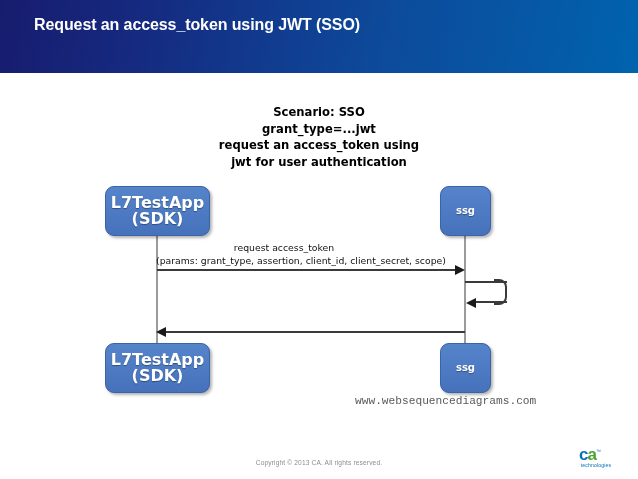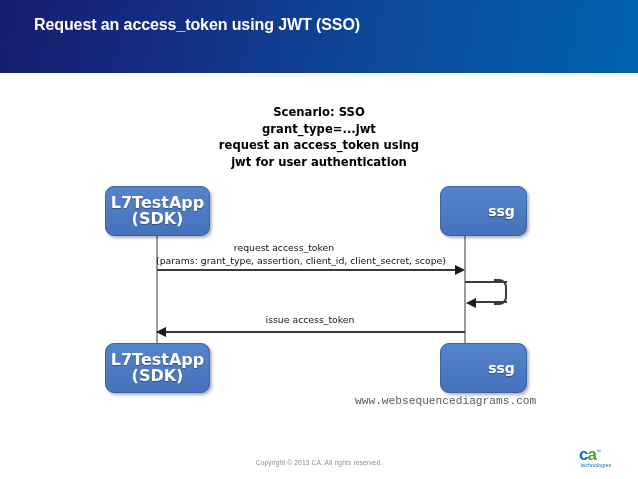--- a/index.html
+++ b/index.html
@@ -89,22 +89,21 @@
   .actor-app {
     left: 105px;
     width: 103px;
     height: 48px;
     font-size: 16px;
   }
   .actor-ssg {
     left: 440px;
     width: 49px;
     height: 48px;
-    font-size: 14px;
-    padding-left: 36px;
+    font-size: 10px;
   }
   #actor-app-top { top: 113px; }
   #actor-ssg-top { top: 113px; }
   #actor-app-bottom { top: 270px; }
   #actor-ssg-bottom { top: 270px; }
 
   
   .msg-line {
     position: absolute;
     height: 2px;
@@ -235,21 +234,20 @@
   <div class="msg-label" id="msg1-label">request access_token
 (params: grant_type, assertion, client_id, client_secret, scope)</div>
   <div class="msg-line" id="msg1-line"></div>
   <div class="arrow-head arrow-right" id="msg1-arrow"></div>
 
   <div id="self-top"></div>
   <div id="self-round"></div>
   <div id="self-bottom"></div>
   <div class="arrow-head arrow-left" id="self-arrow"></div>
 
-  <div class="msg-label" id="msg3-label">issue access_token</div>
   <div class="msg-line" id="msg3-line"></div>
   <div class="arrow-head arrow-left" id="msg3-arrow"></div>
 
   <div class="actor-box actor-app" id="actor-app-bottom">L7TestApp
 (SDK)</div>
   <div class="actor-box actor-ssg" id="actor-ssg-bottom">ssg</div>
 
   <div id="watermark">www.websequencediagrams.com</div>
 </div>
 

